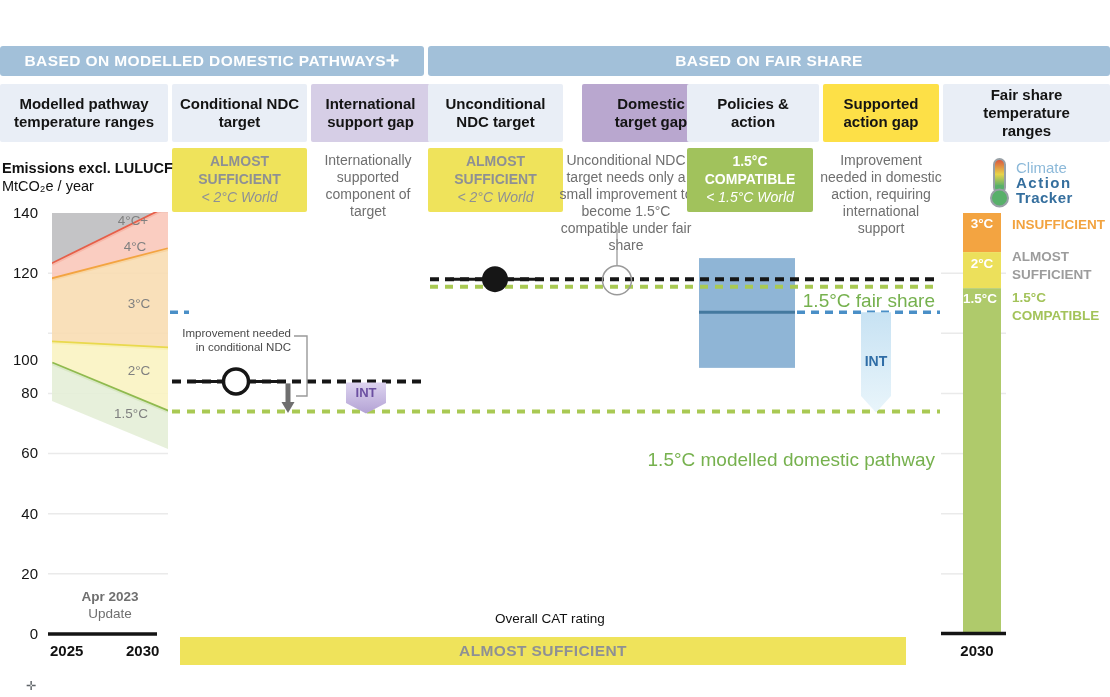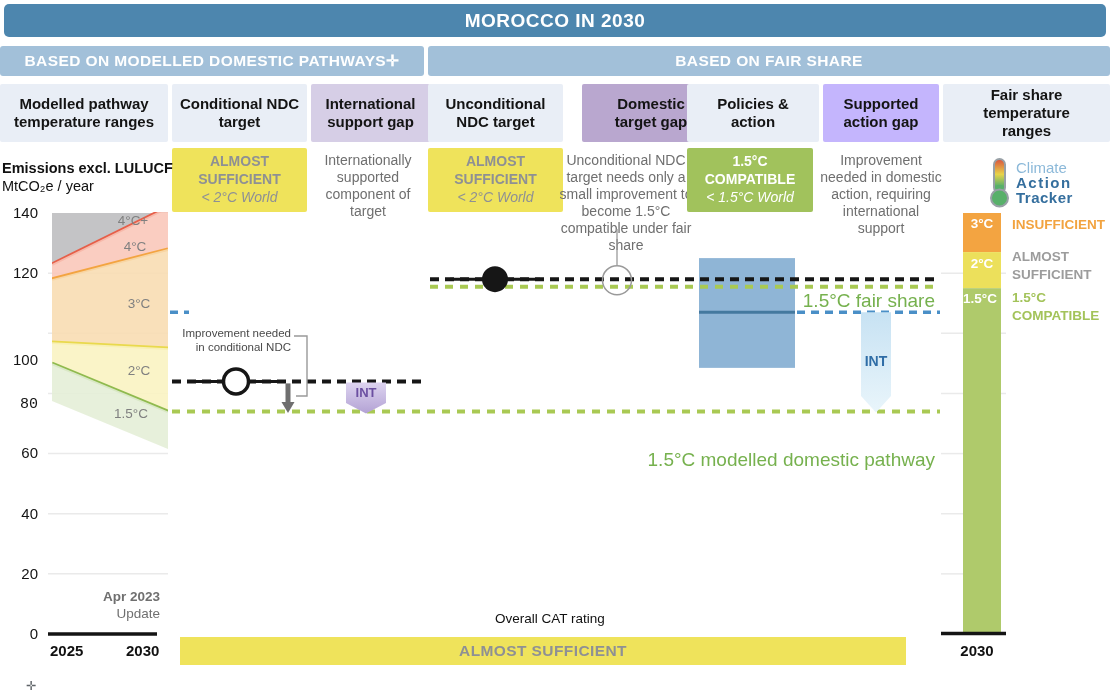--- a/index.html
+++ b/index.html
@@ -7,53 +7,52 @@
         font-family:"Liberation Sans",sans-serif;overflow:hidden;}
   .abs{position:absolute;}
   .title-bar{left:4px;top:4px;width:1102px;height:33px;background:#4d86ae;border-radius:5px;
     display:flex;align-items:center;justify-content:center;color:#fff;font-size:19px;font-weight:bold;letter-spacing:.5px;}
   .section-bar{top:46px;height:30px;background:#a2c0d9;border-radius:3px;display:flex;align-items:center;justify-content:center;
     color:#fff;font-size:15.5px;font-weight:bold;letter-spacing:.4px;}
   .colhdr{top:84px;height:58px;background:#e9eef6;display:flex;align-items:center;justify-content:center;
     text-align:center;font-size:15px;font-weight:bold;color:#141414;line-height:1.18;border-radius:2px;}
   .colhdr.purple-light{background:#d6cee6;}
   .colhdr.purple{background:#b9a7cf;}
-  .colhdr.blue{background:#c4b5fd;}
+  .colhdr.blue{background:#fde047;}
   .badge{top:148px;height:64px;display:flex;flex-direction:column;align-items:center;justify-content:center;border-radius:2px;}
   .badge.yellow{background:#efe35b;color:#8e9094;}
   .badge.green{background:#a1c25c;color:#fff;}
   .badge .r{font-weight:bold;font-size:14px;line-height:1.25;text-align:center;}
   .badge .w{font-style:italic;font-size:14px;line-height:1.3;}
   .gapnote{top:152px;font-size:14px;color:#6f6f6f;text-align:center;line-height:1.22;}
   .ytick{width:38px;text-align:right;font-size:15px;color:#141414;}
   .axis-title1{left:2px;top:160px;font-size:14.5px;font-weight:bold;color:#111;}
   .axis-title2{left:2px;top:178px;font-size:14.5px;color:#111;}
   .xlab{font-size:15px;font-weight:bold;color:#111;}
-  .update{width:100px;text-align:right;color:#6f6f6f;font-size:13.5px;}
+  .update{width:100px;text-align:center;color:#6f6f6f;font-size:13.5px;}
   .wlabel{font-size:13.5px;color:#808080;text-align:center;}
   .seglabel{width:38px;text-align:center;color:#fff;font-weight:bold;font-size:13.5px;}
   .siderating{left:1012px;font-size:13.5px;font-weight:bold;line-height:1.3;}
   .greenlab{color:#76b14e;font-size:19px;text-align:right;}
   .anno{font-size:11.5px;color:#4a4a4a;line-height:1.2;text-align:right;}
   .int-p{font-size:13px;font-weight:bold;color:#6b4fa1;text-align:center;}
   .int-b{font-size:14px;font-weight:bold;color:#2f6da6;text-align:center;}
   .logo-l1{font-size:15px;color:#8cb9d9;}
   .logo-l2{font-size:15px;font-weight:bold;color:#356f9e;letter-spacing:1.5px;}
   .logo-l3{font-size:15px;font-weight:bold;color:#356f9e;letter-spacing:.5px;}
   .overall-lab{font-size:13.5px;color:#111;text-align:center;}
   .overall-bar{left:180px;top:637px;width:726px;height:28px;background:#efe35b;display:flex;align-items:center;justify-content:center;
     color:#8e9094;font-weight:bold;font-size:15.5px;letter-spacing:.4px;}
   .footnote{font-size:12.3px;color:#5f6468;}
 </style>
 </head>
 <body>
 
 <div id="page">
 
-  <div class="abs title-bar">MOROCCO IN 2030</div>
   <div class="abs section-bar" style="left:0;width:424px;">BASED ON MODELLED DOMESTIC PATHWAYS✛</div>
   <div class="abs colhdr" style="left:0;width:168px;">Modelled pathway temperature ranges</div>
 
   <div class="abs section-bar" style="left:428px;width:682px;">BASED ON FAIR SHARE</div>
   <div class="abs colhdr" style="left:172px;width:135px;">Conditional NDC target</div>
   <div class="abs colhdr purple-light" style="left:311px;width:119px;padding:0 6px;box-sizing:border-box;">International support gap</div>
   <div class="abs colhdr" style="left:428px;width:135px;">Unconditional NDC target</div>
   <div class="abs colhdr purple" style="left:582px;width:138px;padding:12px 14px;box-sizing:border-box;">Domestic target gap</div>
   <div class="abs colhdr" style="left:687px;width:132px;padding:0 18px;box-sizing:border-box;">Policies &amp; action</div>
   <div class="abs colhdr blue" style="left:823px;width:116px;padding:0 14px;box-sizing:border-box;">Supported action gap</div>
@@ -89,21 +88,21 @@
   </svg>
   <div class="abs logo-l1" style="left:1016px;top:159px;">Climate</div>
   <div class="abs logo-l2" style="left:1016px;top:174px;">Action</div>
   <div class="abs logo-l3" style="left:1016px;top:189px;">Tracker</div>
 
   <div class="abs axis-title1">Emissions excl. LULUCF</div>
   <div class="abs axis-title2">MtCO₂e / year</div>
   <div class="abs ytick" style="top:204px;">140</div>
   <div class="abs ytick" style="top:264px;">120</div>
   <div class="abs ytick" style="top:324px;margin-top:27px;">100</div>
-  <div class="abs ytick" style="top:396px;font-family:Liberation Mono, monospace;">80</div>
+  <div class="abs ytick" style="top:384px;">80</div>
   <div class="abs ytick" style="top:444px;">60</div>
   <div class="abs ytick" style="top:505px;">40</div>
   <div class="abs ytick" style="top:565px;">20</div>
   <div class="abs ytick" style="top:625px;">0</div>
 
   <svg id="chart" class="abs" style="left:0;top:0;" width="1110" height="697">
       <defs>
         <clipPath id="wc">
           <rect x="52" y="212" width="116" height="424"></rect>
         </clipPath>

